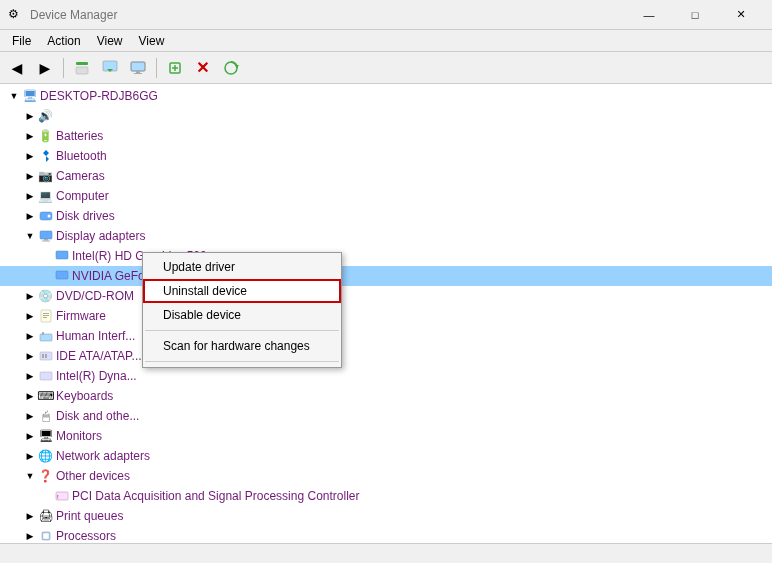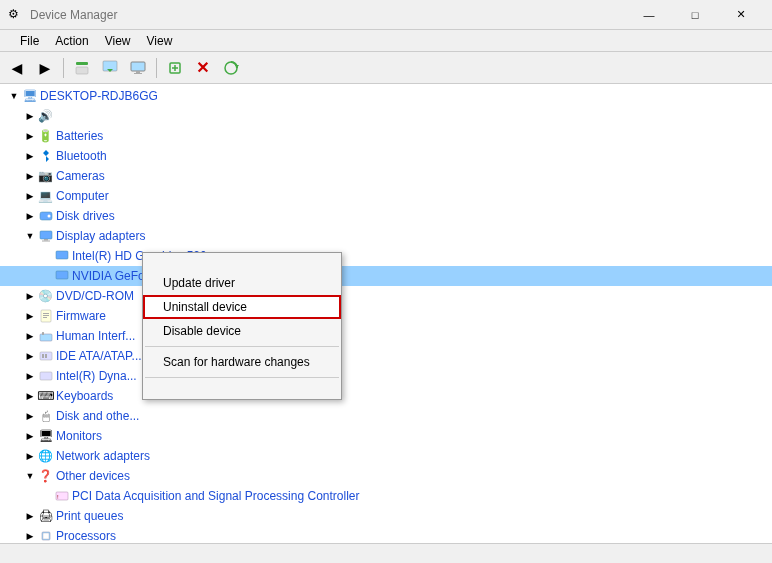--- a/index.html
+++ b/index.html
@@ -47,21 +47,21 @@
       align-items: center;
       justify-content: center;
     }
 
     
     .menu-bar {
       background: #f0f0f0;
       display: flex;
       height: 22px;
       align-items: center;
-      padding: 0 12px;
+      padding: 0 4px;
       border-bottom: 1px solid #ccc;
     }
     .menu-item {
       padding: 2px 8px;
       cursor: pointer;
       font-size: 12px;
     }
 
     
     .toolbar {
@@ -133,21 +133,21 @@
       width: 16px;
       height: 16px;
       margin-right: 2px;
       display: inline-flex;
       align-items: center;
       justify-content: center;
       font-size: 12px;
     }
     .tree-label {
       font-size: 12px;
-      color: #1d4ed8;
+      color: #701a75;
     }
 
     
     .status-bar {
       height: 20px;
       background: #f0f0f0;
       border-top: 1px solid #ccc;
       display: flex;
       align-items: center;
       padding: 0 8px;
@@ -157,21 +157,21 @@
     
     .context-menu {
       position: absolute;
       top: 168px;
       left: 142px;
       width: 200px;
       background: #f5f5f5;
       border: 1px solid #999;
       box-shadow: 2px 2px 6px rgba(0,0,0,0.3);
       z-index: 100;
-      padding: 18px 0;
+      padding: 2px 0;
     }
     .ctx-item {
       padding: 5px 20px;
       cursor: pointer;
       font-size: 12px;
       white-space: nowrap;
     }
     .ctx-item.highlighted {
       background: #fff;
       border: 2px solid #cc0000;

